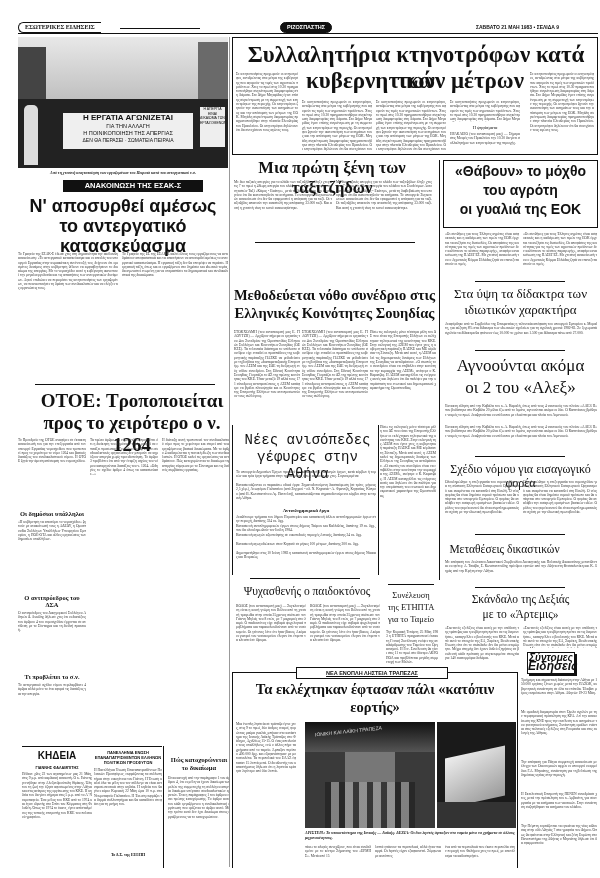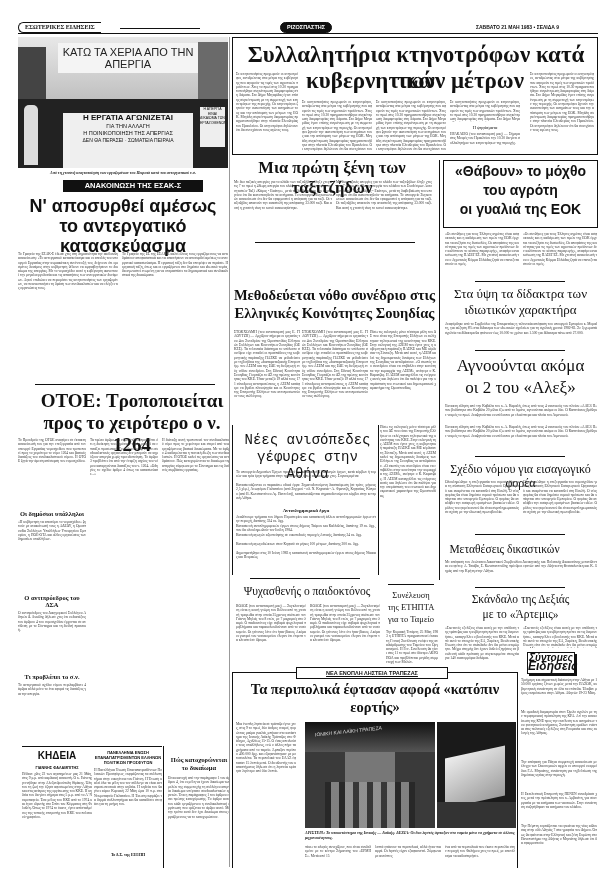--- a/index.html
+++ b/index.html
@@ -25,23 +25,22 @@
   <div class="rule" style="left:120px;top:6px;width:80px;height:1px;"></div>
   <div class="pill" style="left:280px;top:0;background:#111;color:#fff;font-size:5.5px;">ΡΙΖΟΣΠΑΣΤΗΣ</div>
   <div class="abs" style="left:476px;top:2px;font-family:'Liberation Sans',sans-serif;font-size:5px;font-weight:bold;">ΣΑΒΒΑΤΟ 21 ΜΑΗ 1983 • ΣΕΛΙΔΑ 9</div>
   <div class="rule" style="left:18px;top:11px;width:580px;height:1px;"></div>
 </div>
 
 <div class="photo" style="left:18px;top:37px;width:210px;height:131px;background:#555;">
   <div class="abs" style="left:0;top:0;width:210px;height:70px;background:linear-gradient(#e8e8e8,#bbb);"></div>
   <div class="abs" style="left:0;top:10px;width:28px;height:80px;background:#444;"></div>
   <div class="abs" style="left:180px;top:5px;width:30px;height:90px;background:#6a6a6a;"></div>
-  <div class="abs" style="left:40px;top:6px;width:140px;font-family:'Liberation Sans',sans-serif;font-size:11px;line-height:12px;color:#222;text-align:center;background:#f4f4f4;padding:3px 0;">ΚΑΤΩ ΤΑ ΧΕΡΙΑ ΑΠΟ ΤΗΝ ΑΠΕΡΓΙΑ</div>
   <div class="abs" style="left:0;top:62px;width:210px;height:69px;background:#222;"></div>
-  <div class="abs" style="left:45px;top:76px;width:130px;height:60px;background:#efefef;text-align:center;font-family:'Liberation Sans',sans-serif;color:#111;">
+  <div class="abs" style="left:45px;top:76px;width:130px;height:36px;background:#efefef;text-align:center;font-family:'Liberation Sans',sans-serif;color:#111;">
     <div style="font-size:8px;font-weight:bold;line-height:10px;">Η ΕΡΓΑΤΙΑ ΑΓΩΝΙΖΕΤΑΙ</div>
     <div style="font-size:5.5px;line-height:7px;">ΓΙΑ ΤΗΝ ΑΛΛΑΓΗ</div>
     <div style="font-size:5.5px;line-height:7px;">Η ΠΟΙΝΙΚΟΠΟΙΗΣΗ ΤΗΣ ΑΠΕΡΓΙΑΣ</div>
     <div style="font-size:5px;line-height:7px;">ΔΕΝ ΘΑ ΠΕΡΑΣΕΙ · ΣΩΜΑΤΕΙΑ ΠΕΙΡΑΙΑ</div>
   </div>
   <div class="abs" style="left:182px;top:70px;width:25px;height:40px;background:#eee;font-family:'Liberation Sans',sans-serif;font-size:3.5px;line-height:4.5px;text-align:center;overflow:hidden;">Η ΑΠΕΡΓΙΑ ΕΙΝΑΙ ΔΙΚΑΙΩΜΑ ΤΩΝ ΕΡΓΑΖΟΜΕΝΩΝ</div>
   <div class="abs" style="left:6px;top:68px;width:14px;height:60px;background:#ddd;border-radius:5px 5px 0 0;"></div>
 </div>
 <div class="caption abs" style="left:18px;top:170px;width:210px;">Από τη χτεσινή κινητοποίηση των εργαζομένων του Πειραιά κατά του αντεργατικού ν.σ.</div>
 
@@ -166,21 +165,21 @@
 <div class="col" style="left:521px;top:678px;width:76px;height:190px;">
   <div class="body-text" style="height:30px;margin-bottom:2px;">Τριήμερη και σημαντική διάσκεψη στην Αθήνα με 150.000 εργάτες ξένων χωρών, μετά την ΠΑΣΟΚ, κυβερνητική συνάντηση σε όλα τα επίπεδα. Έλαβαν μέρος εκπρόσωποι στην Αθήνα. Αθηνών 19-23 Μάη.</div>
   <div class="body-text" style="height:48px;margin-bottom:2px;">Με ομαδική διαμαρτυρία στον Όμιλο σχολών με την περιφερειακή πρόσκληση της ΚΡΑ. Απ' την ανακοίνωση της ΚΝΕ προς την εκτέλεση των αιτημάτων του φοιτητικού κινήματος. Συνάντηση ομάδων ενάντια στις πολιτικές εξελίξεις στη Ρουμανία και στις εκλογές της Αθήνας.</div>
   <div class="body-text" style="height:30px;margin-bottom:2px;">Την απόφαση για Πάγια συμμετοχή ανακοίνωσε με έλεγχο των Οικονομικών αρχών οι υπουργοί οι αρμόδιοι Γ.Α. Μηνιάτης, συνάντηση για τη βελτίωση της δημόσιας υγείας στην περιοχή.</div>
   <div class="body-text" style="height:30px;margin-bottom:2px;">Η Εκτελεστική Επιτροπή της ΠΕΝΕΝ συνεδρίασε χτες, μετά την πρόσκληση του κ. Αρβανίτη, για συνεργασία με τα αιτήματα των ναυτικών. Στην συνάντηση συζητήθηκαν τα αιτήματα του κλάδου.</div>
   <div class="body-text" style="height:38px;">Την Πέμπτη εορτάζονται τα εγκαίνια της νέας αίθουσας στην οδό Αθηνάς 7 στα γραφεία του Δήμου. Όπως θα φαίνεται στην Ελληνική και ξένη Ευρώπη στο Πανεπιστήμιο της Αθήνας ο Μηνιάτης δήλωσε ότι θα εφαρμοστούν.</div>
 </div>
 
 <div class="frame" style="left:232px;top:672px;width:286px;height:196px;border-width:1px;border-bottom:none;"></div>
 <div class="abs" style="left:296px;top:667px;width:150px;height:10px;background:#fff;border:1px solid #111;text-align:center;font-family:'Liberation Sans',sans-serif;font-weight:bold;font-size:5.5px;line-height:10px;text-decoration:underline;">ΝΕΑ ΕΝΟΠΛΗ ΛΗΣΤΕΙΑ ΤΡΑΠΕΖΑΣ</div>
-<div class="h-serif abs" style="left:234px;top:680px;width:282px;font-size:14.5px;line-height:18px;">Τα περιπολικά έφτασαν αφορά «κατόπιν εορτής»</div>
+<div class="h-serif abs" style="left:234px;top:680px;width:282px;font-size:14.5px;line-height:18px;">Τα εκλέχτηκαν έφτασαν πάλι «κατόπιν εορτής»</div>
 <div class="col body-text" style="left:236px;top:722px;width:60px;height:142px;">Μια ένοπλη ληστεία σε τράπεζα έγινε χτες, στις 9 το πρωί, δύο άνδρες νεαροί, φορώντας μαύρα γυαλιά, μπήκαν στο κατάστημα της Ιονικής Λαϊκής Τράπεζας στο Φάληρο, Αχιλλέως 15-15. Ο ένας απειλούσε τους υπαλλήλους, ενώ ο άλλος πήρε τα χρήματα από το ταμείο. Άρπαξαν περίπου 400.000 δρχ. και εξαφανίστηκαν με μοτοσυκλέτα. Τα περιπολικά του ΕΛΑΣ έφτασαν 15 λεπτά μετά. Ο διευθυντής του καταστήματος δήλωσε ότι η ληστεία κράτησε λιγότερο από δύο λεπτά.</div>
 
 <div class="photo" style="left:305px;top:722px;width:130px;height:106px;background:#3a3a3a;">
   <div class="abs" style="left:0;top:0;width:130px;height:30px;background:linear-gradient(#111,#555);"></div>
   <div class="abs" style="left:10px;top:6px;font-family:'Liberation Sans',sans-serif;font-size:5px;color:#ddd;transform:skewY(-6deg);">ΙΟΝΙΚΗ ΚΑΙ ΛΑΪΚΗ ΤΡΑΠΕΖΑ</div>
   <div class="abs" style="left:40px;top:30px;width:50px;height:76px;background:#777;"></div>
   <div class="abs" style="left:20px;top:60px;width:90px;height:46px;background:repeating-linear-gradient(90deg,#222 0 6px,#999 6px 14px);opacity:0.75;"></div>
 </div>
 <div class="photo" style="left:437px;top:722px;width:79px;height:106px;background:#1a1a1a;">
   <div class="abs" style="left:8px;top:30px;width:60px;height:50px;background:linear-gradient(160deg,#eee,#999);transform:skewY(-12deg);"></div>

